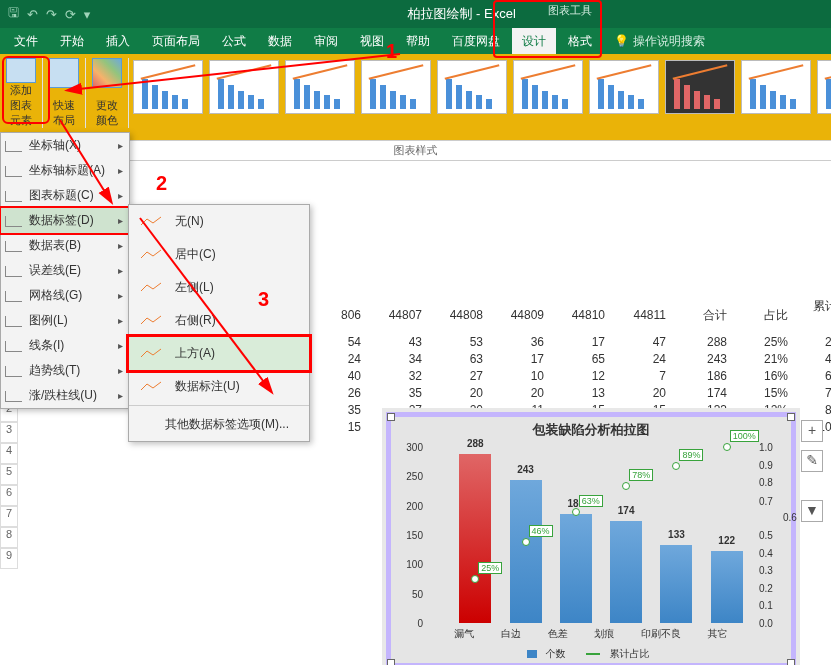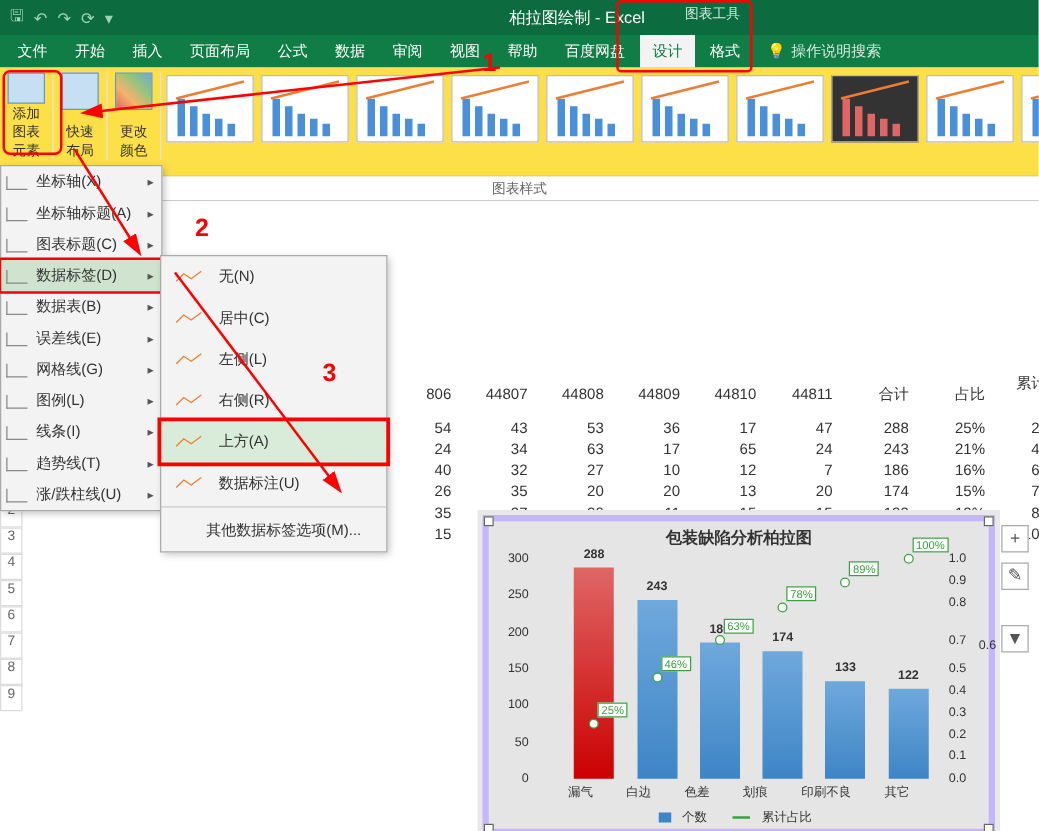--- a/index.html
+++ b/index.html
@@ -5,21 +5,21 @@
 body{margin:0;font-family:"Microsoft YaHei",Arial,sans-serif;font-size:12px;background:#fff;color:#333;width:831px;}
 .titlebar{background:#0c6b3f;color:#fff;height:28px;display:flex;align-items:center;padding:0 8px;gap:10px;}
 .titlebar .qat{display:flex;gap:8px;align-items:center;}
 .qat span{color:#9fd4b9;font-size:13px;}
 .titlebar .title{flex:1;text-align:center;font-size:13px;}
 .designbox{position:absolute;left:493px;top:0;width:105px;height:54px;border:2px solid #ff0000;border-radius:4px;pointer-events:none;z-index:5;}
 .tabs{background:#107c46;color:#fff;height:26px;display:flex;align-items:center;padding:0 4px;gap:2px;}
 .tabs .tab{padding:0 10px;height:26px;line-height:26px;cursor:pointer;}
 .tabs .tab.active{background:#f3f3f3;color:#107c46;}
 .tabs .search{display:flex;align-items:center;gap:4px;color:#cfeadd;margin-left:10px;}
-.ribbon{background:#fde047;border-bottom:1px solid #ccc;height:78px;display:flex;align-items:flex-start;padding:4px 0;}
+.ribbon{background:#eab308;border-bottom:1px solid #ccc;height:78px;display:flex;align-items:flex-start;padding:4px 0;}
 .grp{display:flex;flex-direction:column;align-items:center;padding:0 6px;border-right:1px solid #e1e1e1;height:70px;justify-content:space-between;}
 .grp .icon{width:28px;height:28px;background:#c7dff2;border:1px solid #5b9bd5;}
 .grp .lbl{font-size:11px;text-align:center;}
 .addbox{position:absolute;left:2px;top:56px;width:44px;height:64px;border:2px solid #ff0000;border-radius:6px;pointer-events:none;z-index:5;}
 .styles{display:flex;gap:6px;flex:1;padding:2px 4px;overflow:hidden;}
 .stylethumb{width:68px;height:52px;border:1px solid #bbb;background:#fff;position:relative;}
 .stylethumb .b{position:absolute;bottom:4px;width:6px;background:#4a90d9;}
 .stylethumb .b1{left:8px;height:30px;}
 .stylethumb .b2{left:18px;height:24px;}
 .stylethumb .b3{left:28px;height:18px;}
@@ -469,21 +469,21 @@
       <div style="top:30px;">300</div>
     </div>
   <div class="yaxis2" id="yR">
       <div style="top:206px;">0.0</div>
       <div style="top:188.4px;">0.1</div>
       <div style="top:170.8px;">0.2</div>
       <div style="top:153.2px;">0.3</div>
       <div style="top:135.6px;">0.4</div>
       <div style="top:118px;">0.5</div>
       <div style="top:100.4px;margin-left:24px;">0.6</div>
-      <div style="top:96px;">0.7</div>
+      <div style="top:84px;">0.7</div>
       <div style="top:65.19999999999999px;">0.8</div>
       <div style="top:47.599999999999994px;">0.9</div>
       <div style="top:30px;">1.0</div>
     </div>
   <div class="xlabels" id="xl">
       <span>漏气</span>
       <span>白边</span>
       <span>色差</span>
       <span>划痕</span>
       <span>印刷不良</span>

